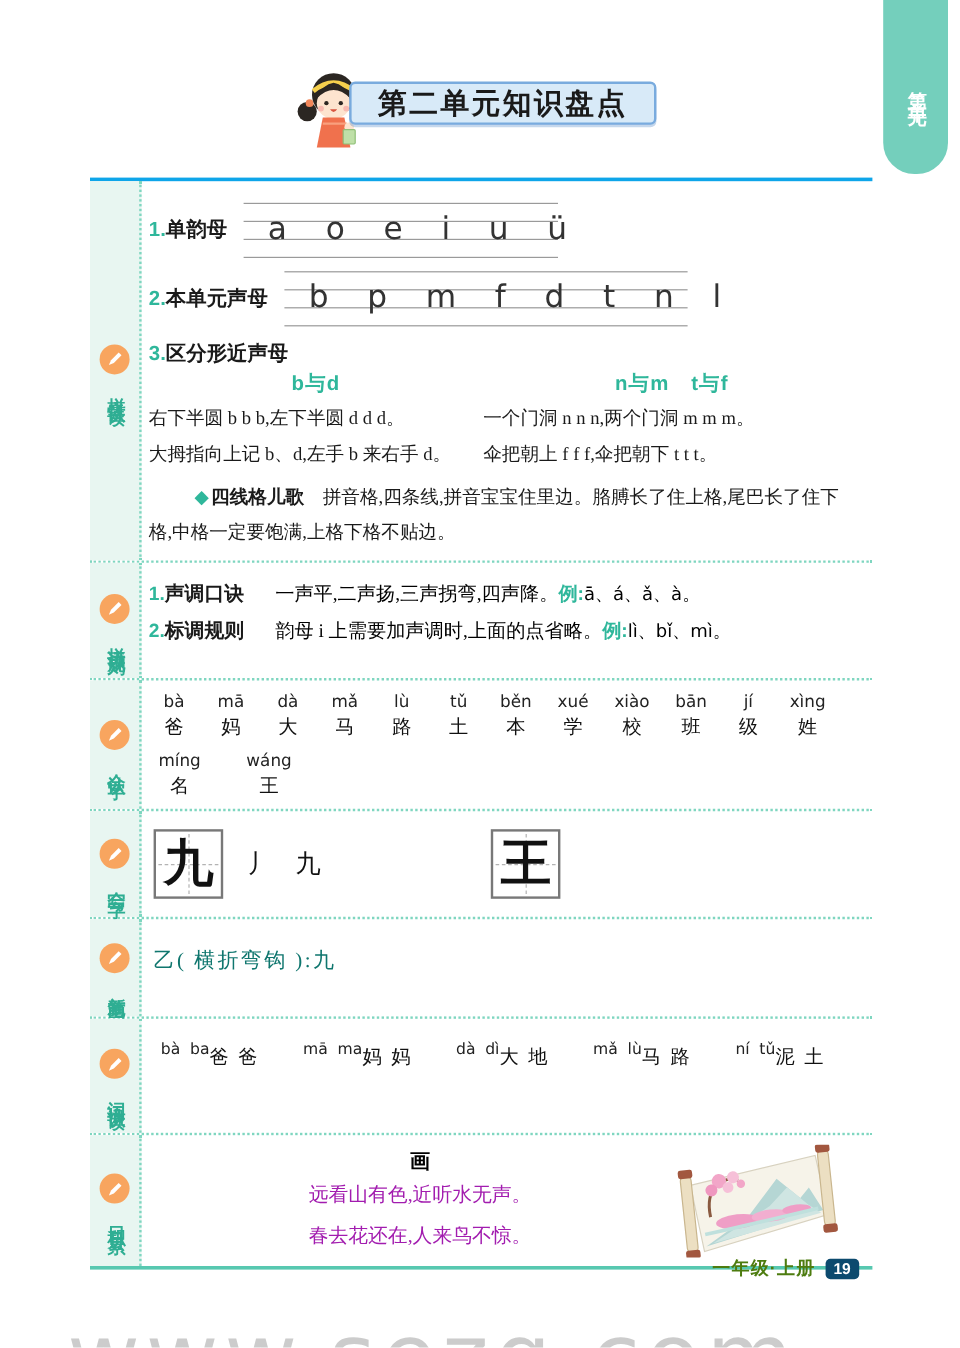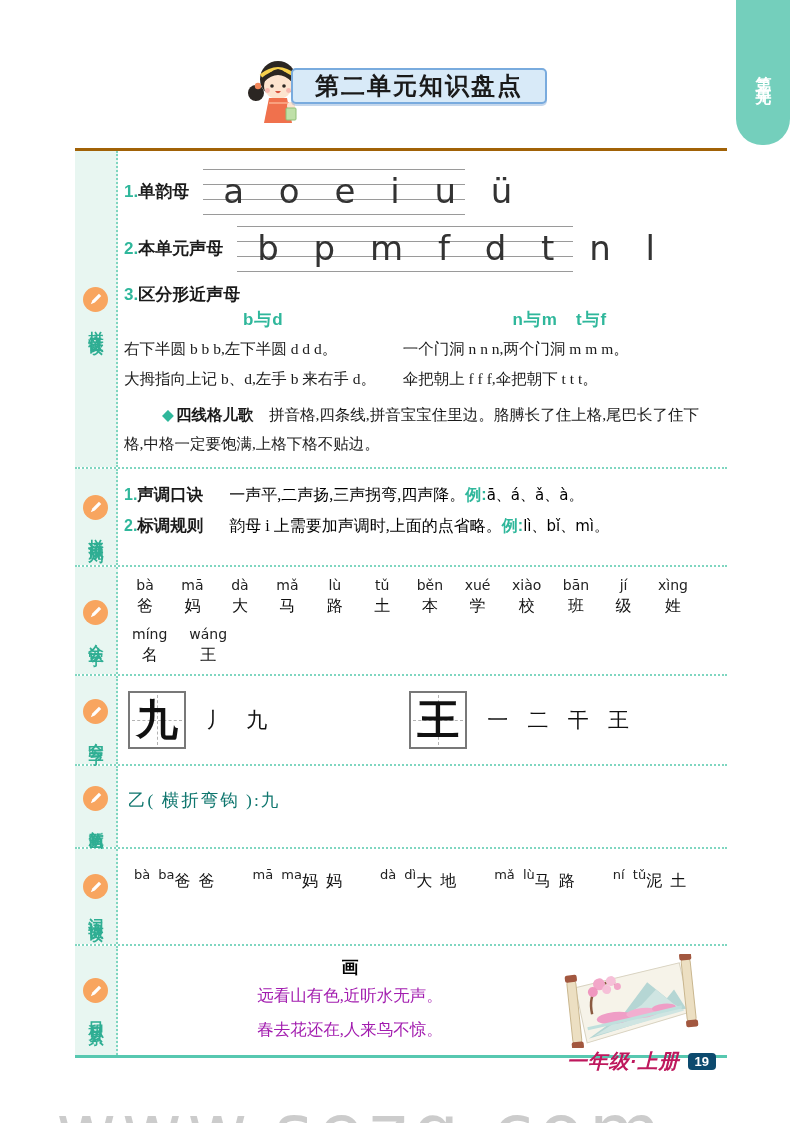--- a/index.html
+++ b/index.html
@@ -13,21 +13,21 @@
 
   
   .banner { position:absolute; left:291px; top:68px; width:256px; height:36px;
     background:#d8eaf8; border:2px solid #79abde; border-radius:5px;
     box-shadow:0 2px 0 rgba(90,140,200,.35); display:flex; align-items:center; justify-content:center; }
   .banner-title { font-size:24px; font-weight:bold; color:#1a1a1a; letter-spacing:2px; }
   .mascot { position:absolute; left:245px; top:57px; width:66px; height:70px; }
 
   
   .frame { position:absolute; left:75px; top:148px; width:652px;
-    border-top:3px solid #a16207; border-bottom:3px solid #57c8b0; }
+    border-top:3px solid #0ea5e9; border-bottom:3px solid #57c8b0; }
   .section { display:flex; border-top:2px dotted #7fd6c0; }
   .section:first-child { border-top:none; }
   .side { width:43px; background:#e8f6f1; border-right:2px dotted #7fd6c0;
     display:flex; flex-direction:column; align-items:center; justify-content:center; flex-shrink:0; }
   .icon-circle { width:25px; height:25px; border-radius:50%; background:#f8a55f;
     display:flex; align-items:center; justify-content:center; margin-bottom:7px; }
   .vlabel { writing-mode:vertical-rl; text-orientation:upright; color:#2fae93;
     font-weight:bold; font-size:15px; letter-spacing:3px; }
   .content { flex:1; position:relative; }
 
@@ -36,21 +36,21 @@
 
   .kai { font-family:"Liberation Serif","DejaVu Serif",serif; }
   .no { color:#2fb79b; font-weight:bold; }
   .hd { font-weight:bold; color:#1a1a1a; }
 
   
   .fourline { position:relative; height:45px; }
   .fourline .l { display:block; position:absolute; left:0; right:0; height:0; border-top:1.5px solid #9a9a9a; }
   .l1{top:0;} .l2{top:15px;} .l3{top:30px;} .l4{top:45px;}
   .fourline .letters { position:absolute; left:20px; bottom:9px; font-family:"DejaVu Sans",sans-serif;
-    font-size:34px; line-height:27px; color:#333; word-spacing:24px; white-space:nowrap; }
+    font-size:26px; line-height:27px; color:#333; word-spacing:24px; white-space:nowrap; }
 
   .s1 .content { padding:12px 10px 8px 6px; }
   .row-line { display:flex; align-items:center; height:57px; }
   .row-line .lbl { font-size:17px; white-space:nowrap; margin-right:14px; }
   .g1 { width:262px; } .g2 { width:336px; }
   .h3 { font-size:17px; margin-top:6px; }
   .contrast { display:flex; margin-top:2px; }
   .contrast .colL { width:47%; } .contrast .colR { flex:1; }
   .contrast .chead { text-align:center; color:#2fb79b; font-size:17px; font-weight:600; letter-spacing:1px; height:26px; }
   .contrast p { font-size:15.5px; line-height:1.95; color:#1a1a1a; white-space:nowrap; }
@@ -60,21 +60,21 @@
 
   .s2 .content { padding:15px 8px 8px 6px; }
   .rule-line { font-size:16px; margin-bottom:9px; white-space:nowrap; }
   .rule-line .t { font-size:16.5px; }
   .rule-line .gap { display:inline-block; width:26px; }
   .ex-label { color:#2fb79b; font-weight:bold; }
   .pyx { font-family:"DejaVu Sans",sans-serif; font-size:15px; }
 
   .s3 .content { padding:10px 12px 8px 10px; }
   .charrow { display:flex; justify-content:space-between; width:556px; margin-left:4px; }
-  .charrow2 { display:flex; gap:22px; margin-left:4px; margin-top:9px; }
+  .charrow2 { display:flex; gap:38px; margin-left:4px; margin-top:9px; }
   .ccell { display:flex; flex-direction:column; align-items:center; min-width:26px; }
   .ccell .py { font-family:"DejaVu Sans",sans-serif; font-size:14px; color:#222; }
   .ccell .ch { font-size:16px; margin-top:3px; color:#111; }
 
   .s4 .content { padding:15px 10px; display:flex; align-items:center; }
   .wgroup { display:flex; align-items:center; }
   .wgroup + .wgroup { margin-left:142px; }
   .tzg { width:58px; height:58px; border:2px solid #787878; position:relative;
     display:flex; align-items:center; justify-content:center; background:#fff; }
   .tzg .vdash { position:absolute; left:50%; top:2px; bottom:2px; border-left:1px dashed #b3b3b3; }
@@ -92,21 +92,21 @@
   .wcell .wd { font-size:16px; color:#111; margin-top:4px; letter-spacing:8px; }
 
   .s7 .content { padding:8px 10px 6px 6px; display:flex; align-items:center; }
   .poem { width:280px; margin-left:86px; text-align:center; }
   .poem .ptitle { font-size:17px; font-weight:bold; }
   .poem p { font-size:16.5px; line-height:2.05; color:#a21caf; }
   .scroll { width:142px; height:94px; margin-left:auto; margin-right:14px; }
 
   
   .footer { position:absolute; top:1048px; right:84px; display:flex; align-items:center; gap:8px; z-index:5; }
-  .footer .grade { color:#be185d; font-weight:bold; font-size:20px; letter-spacing:1px;font-style:italic; }
+  .footer .grade { color:#4d7c0f; font-weight:bold; font-size:15px; letter-spacing:1px; }
   .page-badge { background:#0c4a6e; color:#fff; border-radius:4px; padding:1px 7px; font-size:13px; font-weight:bold; }
   .watermark { position:absolute; left:56px; top:1088px; font-family:"DejaVu Sans",sans-serif;
     font-size:74px; letter-spacing:5px; color:#8f8f8f; opacity:.45; z-index:10; white-space:nowrap; pointer-events:none; }
 </style>
 </head>
 <body>
 
 <div class="unit-tab">
   <span>第二单元</span>
 </div>
@@ -297,21 +297,20 @@
           <span class="tchar kai">九</span>
         </div>
         <span class="strokes kai">丿 九</span>
       </div>
       <div class="wgroup">
         <div class="tzg">
           <span class="vdash"></span>
             <span class="hdash"></span>
           <span class="tchar kai">王</span>
         </div>
-        <span class="strokes kai">一 二 干 王</span>
       </div>
     </div>
   </div>
 
   <div class="section s5">
     <div class="side">
       <span class="icon-circle">
         <svg viewBox="0 0 24 24" width="14" height="14">
             <path d="M3 21l3-7L17 3l4 4L10 18l-7 3z" fill="#fff"></path>
           </svg>

